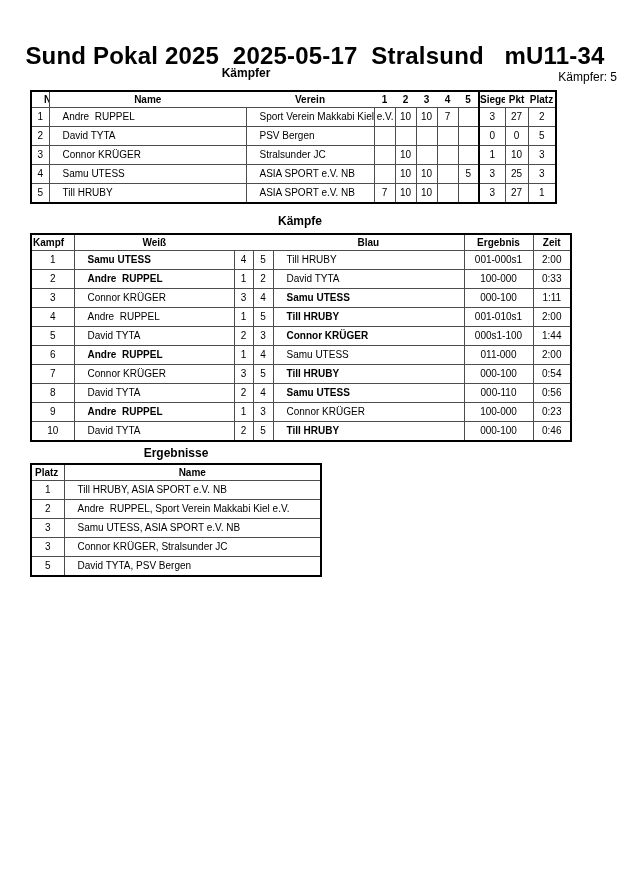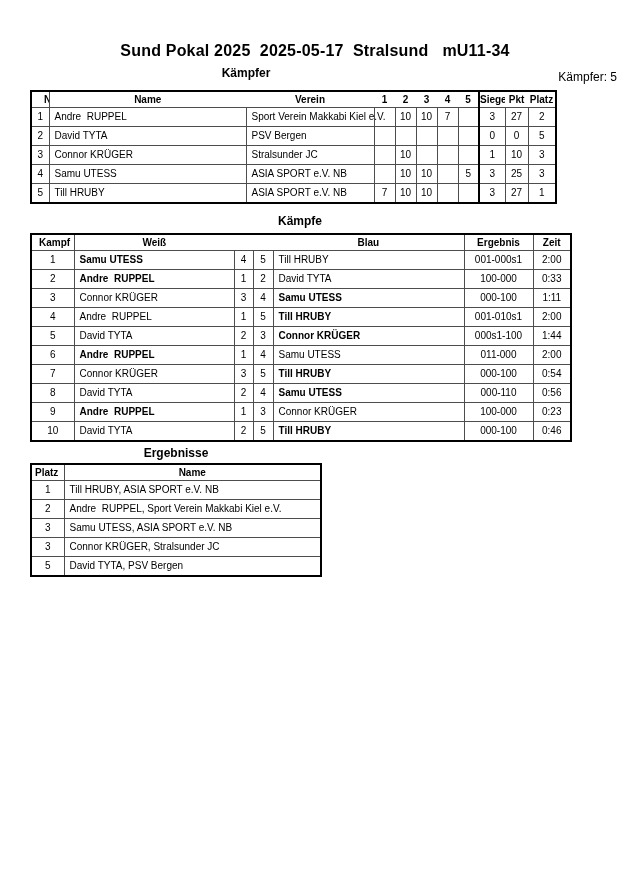--- a/index.html
+++ b/index.html
@@ -3,41 +3,41 @@
 <meta charset="utf-8">
 <style>
   html,body { margin:0; padding:0; background:#fff; }
   .page {
     position:relative; width:630px; height:891px; background:#ffffff;
     font-family:"Liberation Sans","DejaVu Sans",sans-serif; color:#000;
     overflow:hidden;
   }
   .title {
     position:absolute; top:42px; left:0; width:630px; text-align:center;
-    font-weight:bold; font-size:16px; white-space:pre; letter-spacing:0.2px;
+    font-weight:bold; font-size:24px; white-space:pre; letter-spacing:0.2px;
   }
   .sec-label {
     position:absolute; transform:translateX(-50%);
     font-weight:bold; font-size:12px; white-space:pre;padding-left:8px;
   }
   .lbl-kaempfer { left:242px; top:66px; }
   .lbl-kaempfe  { left:296px; top:214px; }
   .lbl-ergebnisse { left:172px; top:446px; }
   .count { position:absolute; top:70px; right:13px; font-size:12px; }
 
   table { position:absolute; border-collapse:collapse; table-layout:fixed; background:#fff; }
   table { border:2px solid #000; }
   th, td {
     padding:0; overflow:hidden; white-space:nowrap;
     font-size:10px; height:18px; line-height:18px; vertical-align:middle;
   }
   th { height:15px; line-height:15px; font-weight:bold; border:none; border-bottom:1px solid #4d4d4d; }
   td { border:1px solid #4d4d4d; }
   .c { text-align:center; }
-  .l { text-align:left; padding-left:5px; }
+  .l { text-align:left; padding-left:13px; }
   .pre { white-space:pre; }
   th.br { border-right:1px solid #4d4d4d; }
   .thick-l { border-left:2px solid #000 !important; }
   td.ovf { overflow:visible; white-space:nowrap; }
   td.win { font-weight:bold; }
 
   #t1 { left:30px; top:90px; width:525px; }
   #t2 { left:30px; top:233px; width:540px; }
   #t3 { left:30px; top:463px; width:290px; }
 </style>
@@ -153,21 +153,21 @@
       <col style="width:43px">
         <col style="width:160px">
         <col style="width:19px">
         <col style="width:20px">
       <col style="width:191px">
         <col style="width:69px">
         <col style="width:38px">
     </colgroup>
     <tbody>
         <tr>
-      <th class="l br" style="padding-left:7px">Kampf</th>
+      <th class="l br" style="padding-left:1px">Kampf</th>
       <th class="c">Weiß</th>
       <th class="c"></th>
       <th class="c"></th>
       <th class="c br">Blau</th>
       <th class="c br">Ergebnis</th>
       <th class="c">Zeit</th>
     </tr>
     <tr>
       <td class="c">1</td>
       <td class="l pre win">Samu UTESS</td>

